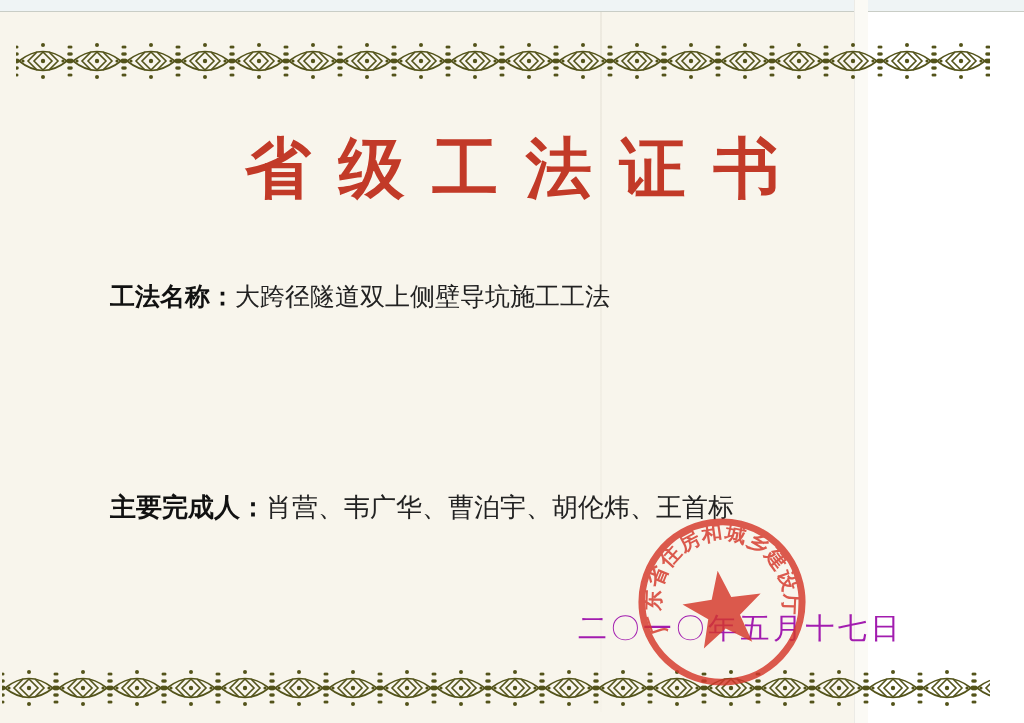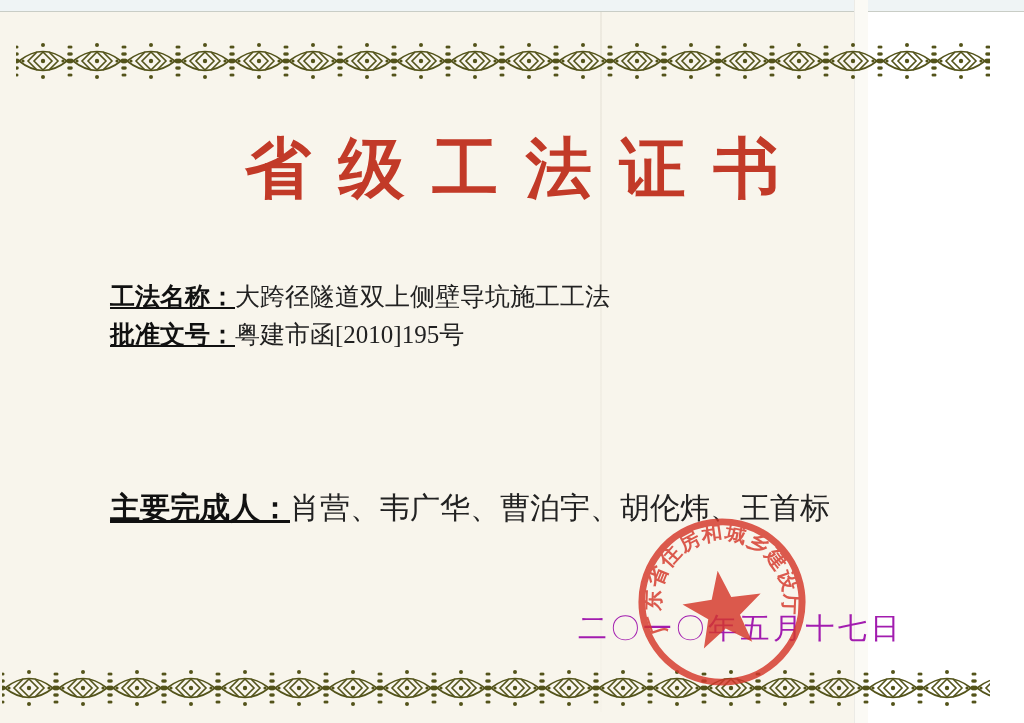--- a/index.html
+++ b/index.html
@@ -41,25 +41,25 @@
     color: #c23a28;
     letter-spacing: 0.42em; text-indent: 0.42em;
     white-space: nowrap;
   }
   
   .fields {
     position: absolute; left: 110px; top: 278px; width: 860px;
     font-size: 25px; color: #1d1d1d;
   }
   .field-row { height: 38px; line-height: 38px; white-space: nowrap; }
-  .field-label { font-weight: bold; color: #111; text-decoration: underline; }
+  .field-label { font-weight: bold; color: #111; }
   .field-value { font-weight: normal; color: #222; }
   .people-row {
     position: absolute; left: 110px; top: 490px;
-    font-size: 30px; line-height: 36px; color: #1d1d1d; white-space: nowrap;
+    font-size: 26px; line-height: 36px; color: #1d1d1d; white-space: nowrap;
   }
   
   .date-line {
     position: absolute; left: 578px; top: 609px;
     font-size: 29px; letter-spacing: 3.5px; color: #a21caf;
     white-space: nowrap;
   }
   
   .seal {
     position: absolute; left: 633px; top: 513px; width: 178px; height: 178px;
@@ -109,23 +109,20 @@
     </defs>
     <rect width="100%" height="100%" fill="url(#orn1)"></rect>
   </svg>
 
   <div class="title">省级工法证书</div>
 
   <div class="fields">
     <div class="field-row">
       <span class="field-label">工法名称：</span><span class="field-value">大跨径隧道双上侧壁导坑施工工法</span>
     </div>
-    <div class="field-row">
-      <span class="field-label">批准文号：</span><span class="field-value">粤建市函[2010]195号</span>
-    </div>
   </div>
 
   <div class="people-row">
     <span class="field-label">主要完成人：</span><span class="field-value">肖营、韦广华、曹泊宇、胡伦炜、王首标</span>
   </div>
 
   <div class="date-line">二〇一〇年五月十七日</div>
 
   <svg class="seal" viewBox="0 0 180 180" xmlns="http://www.w3.org/2000/svg">
     <circle cx="90" cy="90" r="81" fill="none" stroke="#d5372a" stroke-width="7"></circle>

